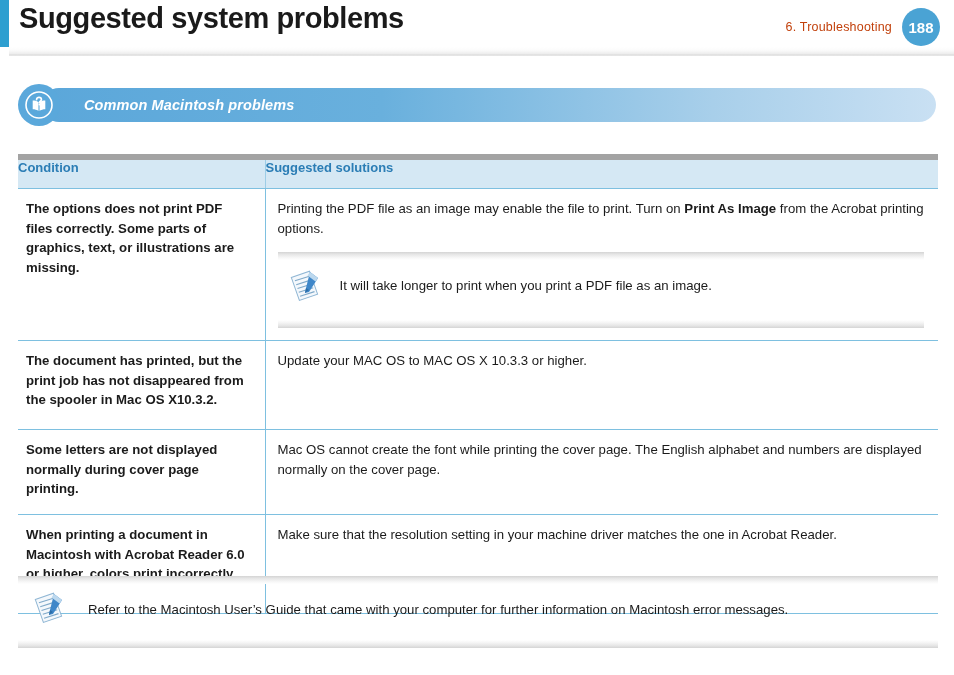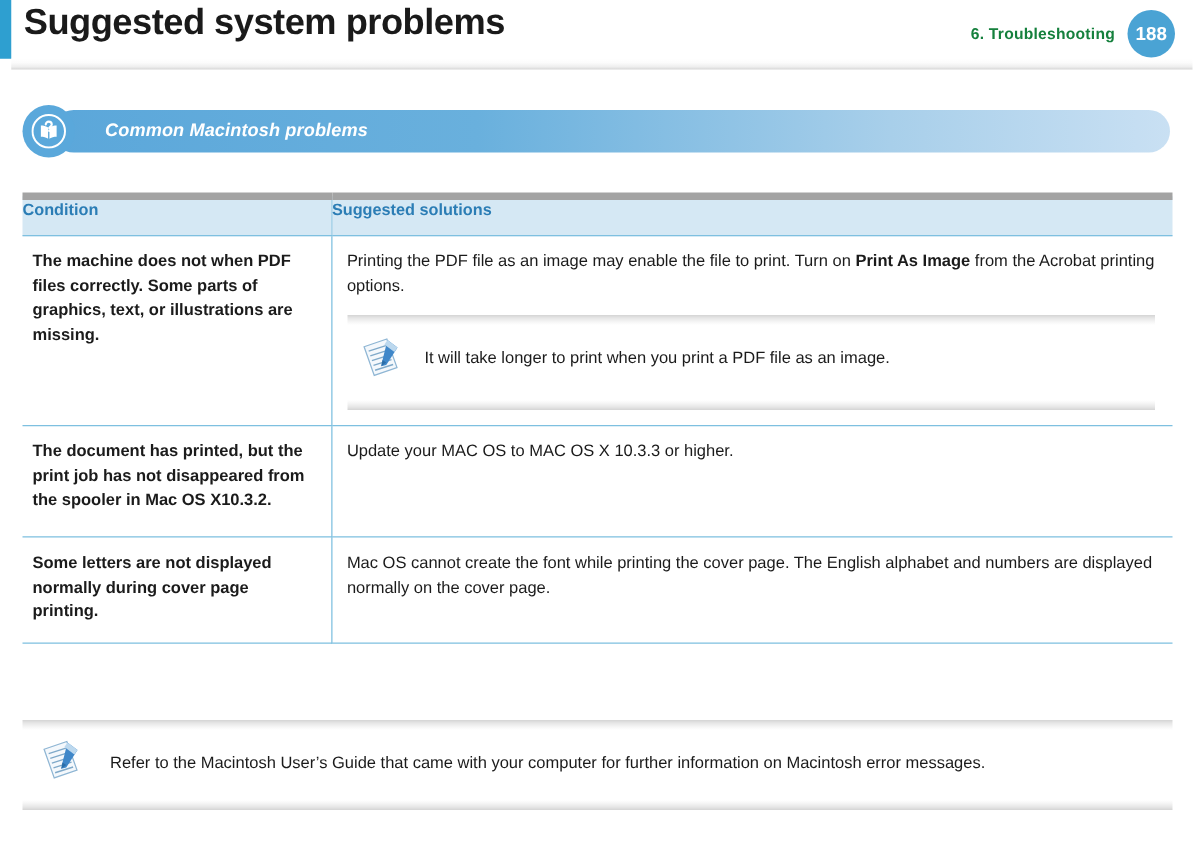--- a/index.html
+++ b/index.html
@@ -42,22 +42,22 @@
   .header-right {
     position: absolute;
     right: 14px;
     top: 8px;
     display: flex;
     align-items: center;
     gap: 10px;
   }
   .chapter-label {
     font-size: 12.5px;
-    font-weight: bold;
-    color: #15803d;
+    font-weight: normal;
+    color: #c2410c;
     white-space: nowrap;
     letter-spacing: 0.2px;
   }
   .page-badge {
     width: 38px;
     height: 38px;
     border-radius: 50%;
     background: #4aa3d4;
     color: #ffffff;
     font-size: 15px;
@@ -245,21 +245,21 @@
       </colgroup>
     <thead>
       <tr>
         <th class="col-cond">Condition</th>
         <th>Suggested solutions</th>
       </tr>
     </thead>
     <tbody>
 
       <tr class="r1">
-        <td class="cond">The machine does not when PDF files correctly. Some parts of graphics, text, or illustrations are missing.</td>
+        <td class="cond">The options does not print PDF files correctly. Some parts of graphics, text, or illustrations are missing.</td>
         <td class="sol">
           <p><span>Printing the PDF file as an image may enable the file to print. Turn on </span><span class="strong-inline">Print As Image</span><span> from the Acrobat printing options.</span></p>
           <div class="note-box-plain">
             <div class="note-rule"></div>
             <div class="note-body">
               <span class="note-icon">
                 <svg width="40" height="40" viewBox="0 0 40 40" aria-hidden="true">
                   <g transform="rotate(-10 20 20)">
                     <path d="M7 9 L26 6 L30 30 L11 33 Z" fill="#f4f8fc" stroke="#8fb6d4" stroke-width="1"></path>
                     <g stroke="#7fa9c9" stroke-width="1.1">
@@ -289,20 +289,26 @@
         </td>
       </tr>
 
       <tr class="r3">
         <td class="cond">Some letters are not displayed normally during cover page printing.</td>
         <td class="sol">
           <p>Mac OS cannot create the font while printing the cover page. The English alphabet and numbers are displayed normally on the cover page.</p>
         </td>
       </tr>
 
+      <tr class="r4">
+        <td class="cond">When printing a document in Macintosh with Acrobat Reader 6.0 or higher, colors print incorrectly.</td>
+        <td class="sol">
+          <p>Make sure that the resolution setting in your machine driver matches the one in Acrobat Reader.</p>
+        </td>
+      </tr>
 
     </tbody>
   </table>
 </div>
 
 <div class="footer-note">
   <div class="note-rule"></div>
   <div class="note-body">
     <span class="note-icon">
       <svg width="40" height="40" viewBox="0 0 40 40" aria-hidden="true">

